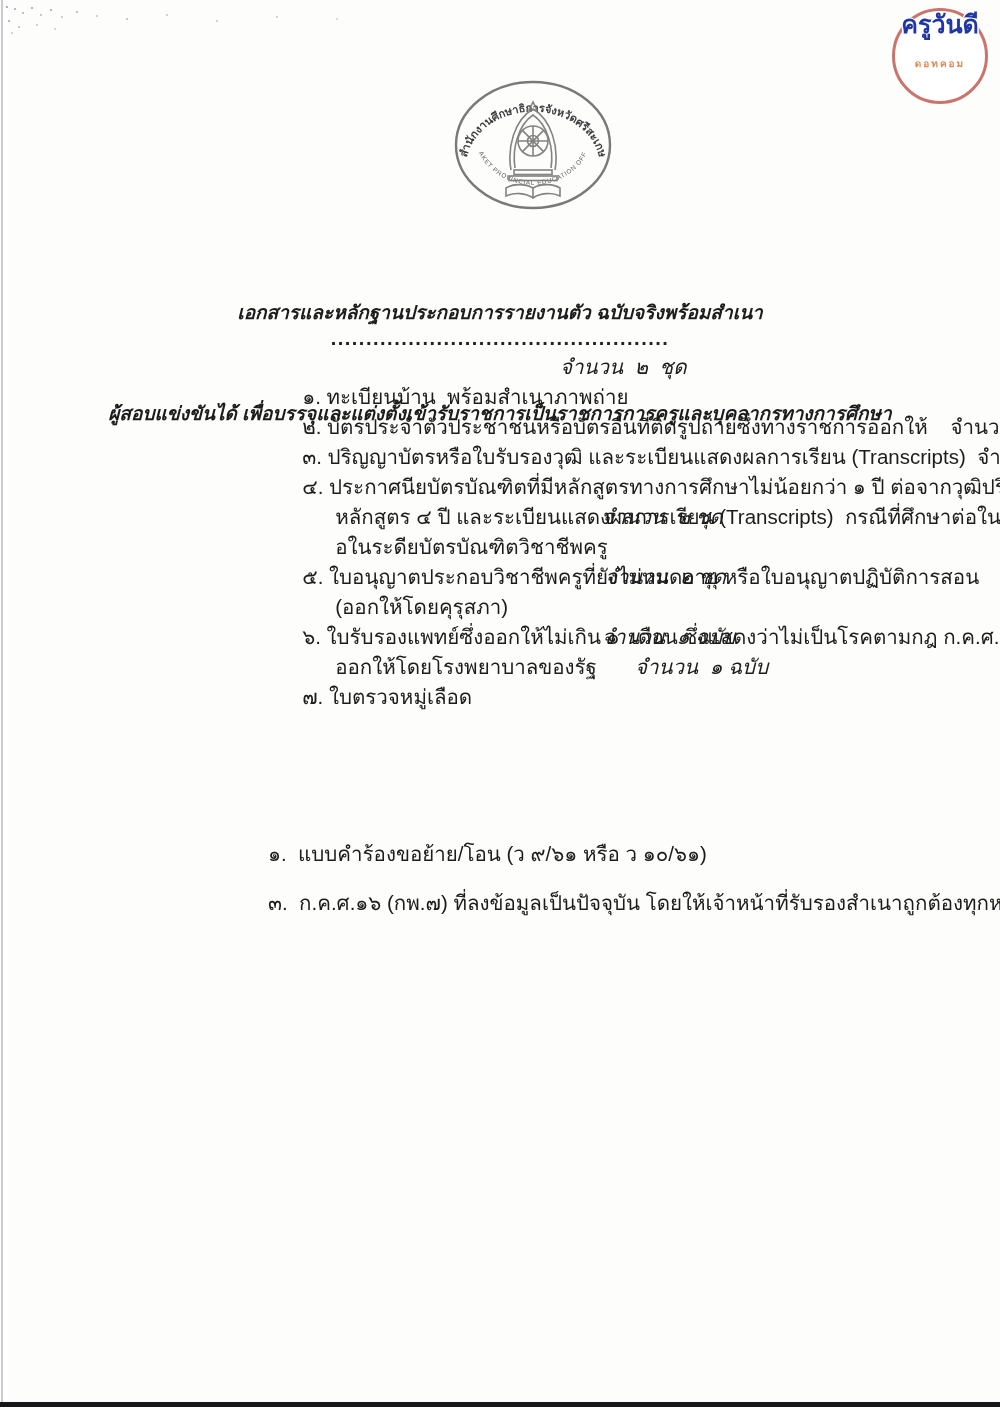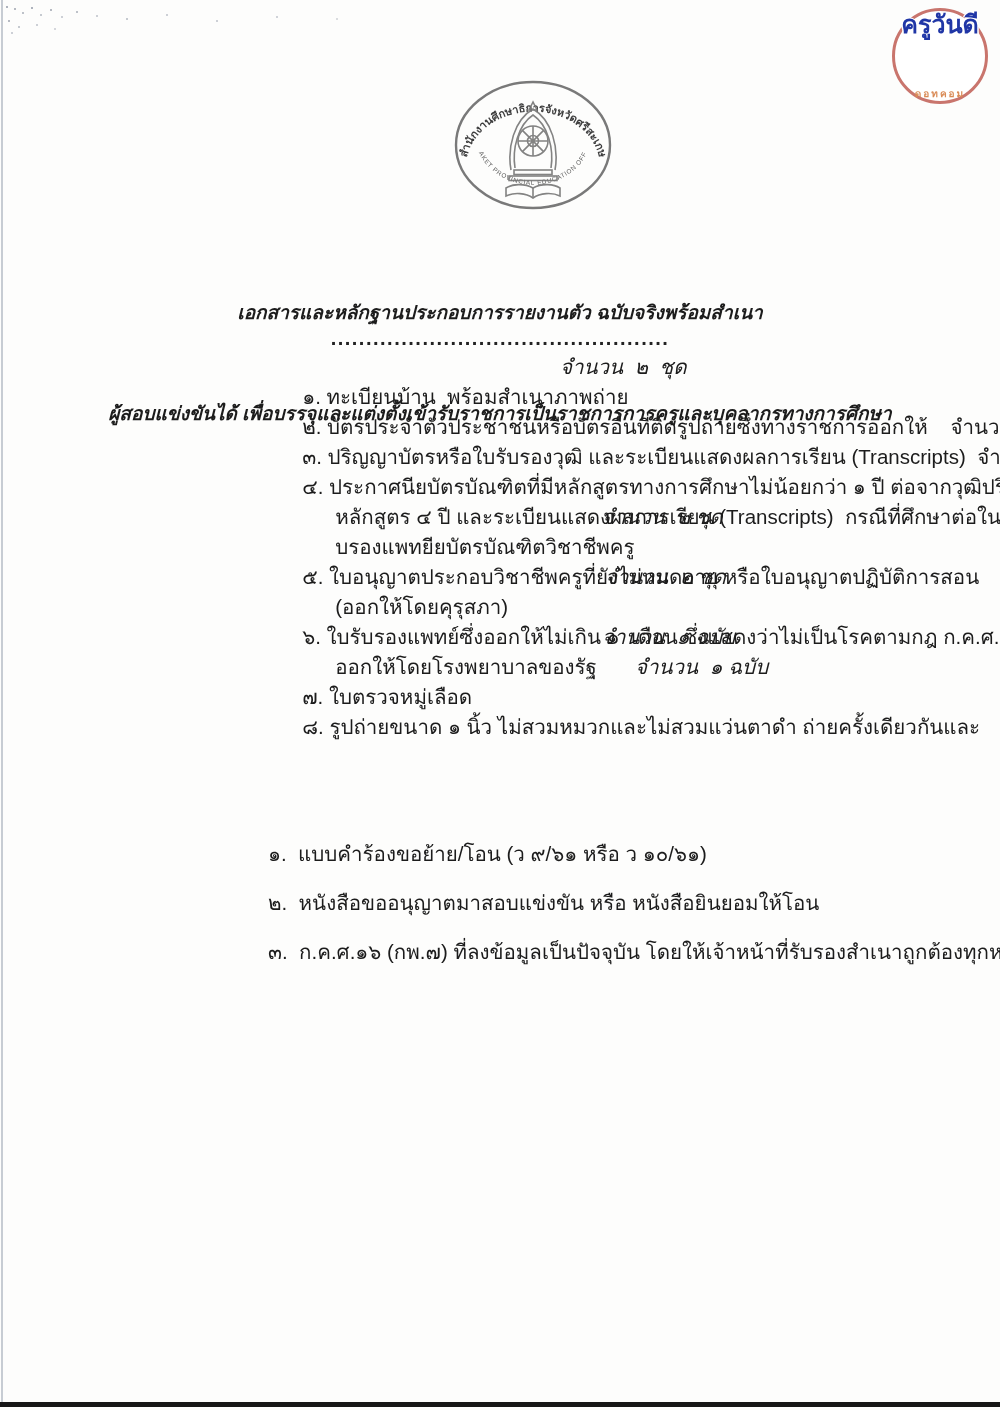--- a/index.html
+++ b/index.html
@@ -19,21 +19,21 @@
       160px 8px rgba(95,105,125,.3), 210px 14px rgba(95,105,125,.3), 270px 10px rgba(95,105,125,.28),
       2px 14px rgba(95,105,125,.45), 12px 20px rgba(95,105,125,.35), 30px 18px rgba(95,105,125,.3),
       5px 26px rgba(95,105,125,.3), 48px 22px rgba(95,105,125,.25), 330px 12px rgba(95,105,125,.22); }
 
   
   .seal { position:absolute; left:452px; top:78px; width:162px; height:136px; opacity:.92; }
 
   
   .watermark { position:absolute; left:892px; top:8px; width:96px; height:96px; box-sizing:border-box;
     border:3px solid #c9756d; border-radius:50%; background:#ffffff;
-    display:flex; flex-direction:column; align-items:center; justify-content:space-between; }
+    display:flex; flex-direction:column; align-items:center; justify-content:flex-start; }
   .wm-title { font-size:25px; font-weight:bold; color:#2036a6; line-height:1.05;
     text-shadow:1.5px 0 #fff,-1.5px 0 #fff,0 1.5px #fff,0 -1.5px #fff; }
   .wm-sub { font-size:10px; font-weight:bold; color:#d98a55; letter-spacing:2px; margin-top:19px; }
 
   
   .title-block { position:absolute; left:0; top:229px; width:1000px; text-align:center;
     font-size:19px; font-weight:bold; line-height:33.5px; white-space:pre;font-style:italic; }
   .divider { position:absolute; left:0; top:327px; width:1000px; text-align:center;
     font-size:20px; font-weight:bold; letter-spacing:1.5px; color:#222; }
 
@@ -108,46 +108,42 @@
     <div class="row">
       <span>๓. ปริญญาบัตรหรือใบรับรองวุฒิ และระเบียนแสดงผลการเรียน (Transcripts)  จำนวน ๒ ชุด</span>
     </div>
     <div class="row">
       <span>๔. ประกาศนียบัตรบัณฑิตที่มีหลักสูตรทางการศึกษาไม่น้อยกว่า ๑ ปี ต่อจากวุฒิปริญญาตรี</span>
     </div>
     <div class="row cont">
       <span>หลักสูตร ๔ ปี และระเบียนแสดงผลการเรียน (Transcripts)  กรณีที่ศึกษาต่อในระดับ</span>
     </div>
     <div class="row cont">
-      <span>บรองแพทยียบัตรบัณฑิตวิชาชีพครู</span>
+      <span>อในระดียบัตรบัณฑิตวิชาชีพครู</span>
       <span class="qty" style="left:334px">จำนวน  ๒ ชุด</span>
     </div>
     <div class="row">
       <span>๕. ใบอนุญาตประกอบวิชาชีพครูที่ยังไม่หมดอายุ หรือใบอนุญาตปฏิบัติการสอน</span>
     </div>
     <div class="row cont">
       <span>(ออกให้โดยคุรุสภา)</span>
       <span class="qty" style="left:337px">จำนวน  ๒ ชุด</span>
     </div>
     <div class="row">
       <span>๖. ใบรับรองแพทย์ซึ่งออกให้ไม่เกิน ๑  เดือน ซึ่งแสดงว่าไม่เป็นโรคตามกฎ ก.ค.ศ. พ.ศ. ๒๕๔๙</span>
     </div>
     <div class="row cont">
       <span>ออกให้โดยโรงพยาบาลของรัฐ</span>
       <span class="qty" style="left:334px">จำนวน  ๑ ฉบับ</span>
     </div>
     <div class="row">
       <span>๗. ใบตรวจหมู่เลือด</span>
       <span class="qty" style="left:367px">จำนวน  ๑ ฉบับ</span>
     </div>
-    <div class="row">
-      <span>๘. รูปถ่ายขนาด ๑ นิ้ว ไม่สวมหมวกและไม่สวมแว่นตาดำ ถ่ายครั้งเดียวกันและ</span>
-    </div>
   </div>
 
   <div class="s2">
     <div class="item">๑.  แบบคำร้องขอย้าย/โอน (ว ๙/๖๑ หรือ ว ๑๐/๖๑)</div>
-    <div class="item">๒.  หนังสือขออนุญาตมาสอบแข่งขัน หรือ หนังสือยินยอมให้โอน</div>
     <div class="item">๓.  ก.ค.ศ.๑๖ (กพ.๗) ที่ลงข้อมูลเป็นปัจจุบัน โดยให้เจ้าหน้าที่รับรองสำเนาถูกต้องทุกหน้า</div>
   </div>
 
   <div class="edge-bottom"></div>
 </div>
 
 </body></html>

